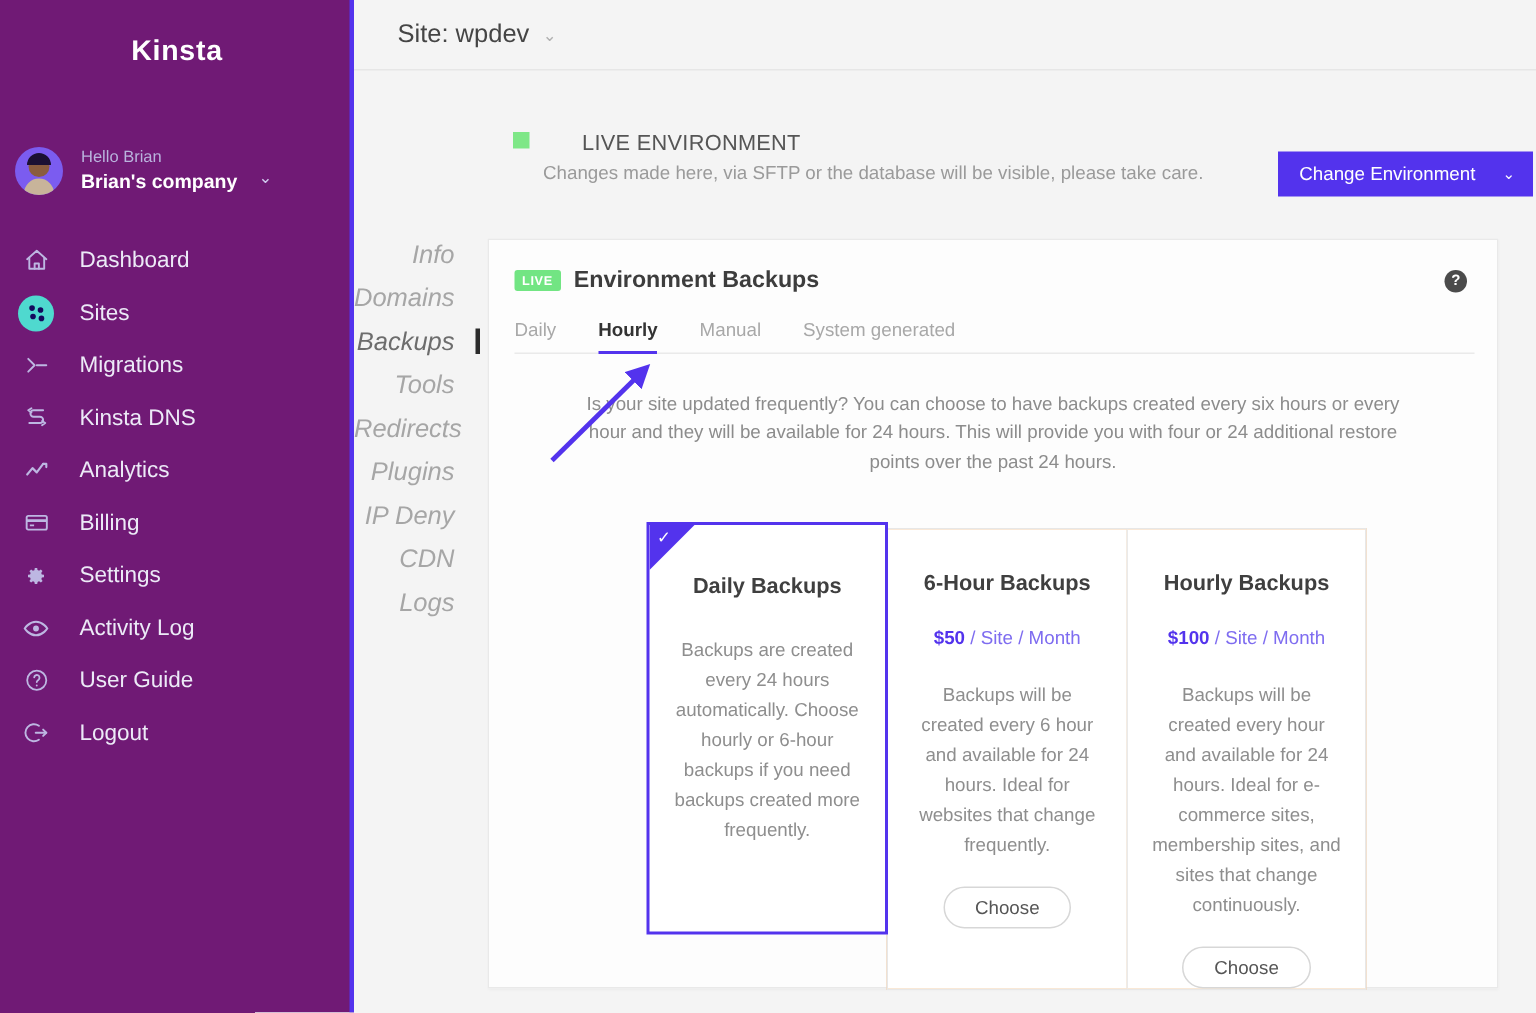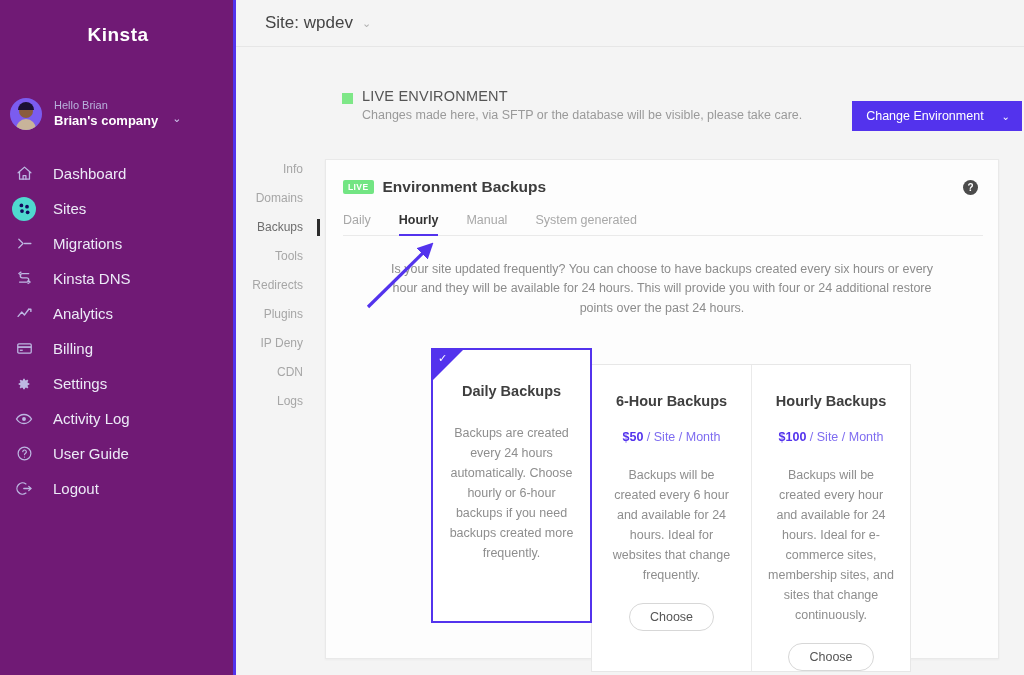--- a/index.html
+++ b/index.html
@@ -155,21 +155,22 @@
     font-size: 11px;
   }
 
   .envbar {
     position: absolute;
     left: 106px; top: 88px;
     width: 670px;
   }
   .env-row {
     display: flex;
-    align-items: flex-end;
+    align-items: flex-start;
+    gap: 26px;
   }
   .env-dot {
     width: 11px; height: 11px;
     background: #7ee787;
     margin-right: 9px;
   }
   .env-title {
     font-size: 14.5px;
     color: #555;
     letter-spacing: 0.2px;
@@ -198,27 +199,28 @@
   .change-env .caret { margin-left: 18px; font-size: 10px; }
 
   
   .subnav {
     position: absolute;
     left: 0; top: 155px;
     width: 70px;
     text-align: right;
   }
   .subnav-item {
-    font-size: 12px;
+    font-size: 17px;
     color: #a6a6a6;
     height: 29px;
     line-height: 29px;
     padding-right: 3px;
     cursor: pointer;
     position: relative;
+    font-style: italic;
   }
   .subnav-item.active { color: #6d6d6d; }
   .subnav-item.active::after {
     content: "";
     position: absolute;
     right: -14px; top: 6px;
     width: 3px; height: 17px;
     background: #2b2b2b;
   }
 
@@ -307,21 +309,21 @@
     position: absolute;
     left: 105px; top: 188px;
     display: flex;
     align-items: flex-start;
   }
   .plan-group {
     display: flex;
     border: 1px solid #e7e7e7;
     background: #fdba74;
     margin-left: -1px;
-    margin-top: 16px;
+    margin-top: 4px;
   }
   .plan {
     width: 159px;
     padding: 28px 16px 0;
     text-align: center;
     position: relative;
     background: #fff;
   }
   .plan + .plan { border-left: 1px solid #eaeaea; }
   .plan-selected {

